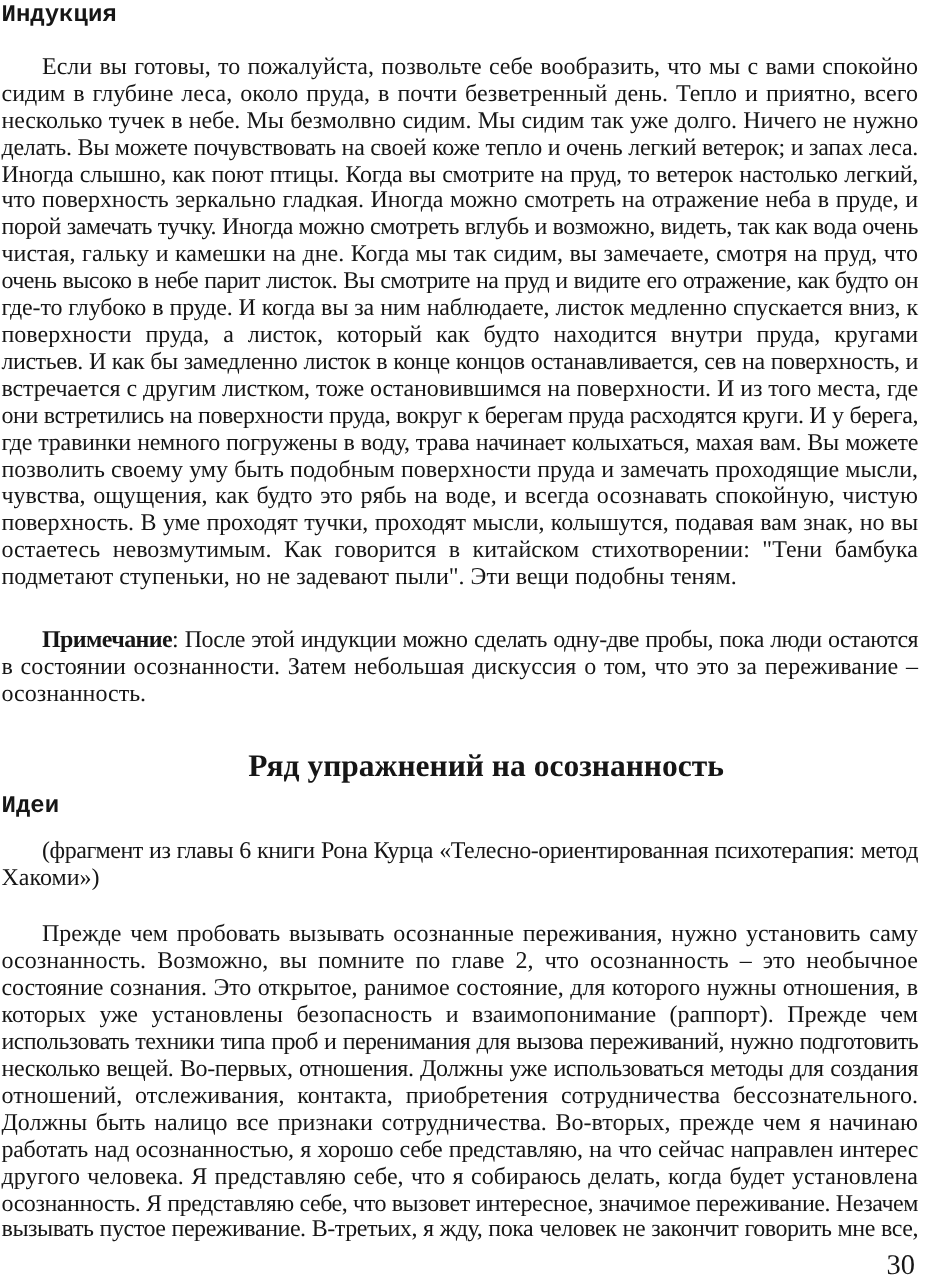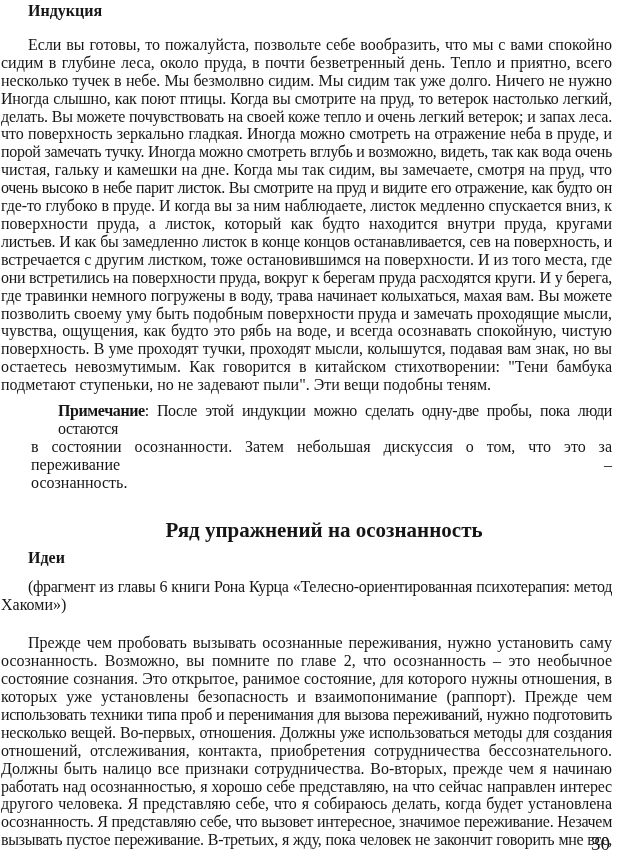--- a/index.html
+++ b/index.html
@@ -16,37 +16,37 @@
     height: 856px;
     padding: 2px 8px 0 1px;
     background: #ffffff;
     color: #161616;
     font-family: "Liberation Serif", "DejaVu Serif", serif;
     font-size: 16px;
     line-height: 17.9px;
   }
   .h-sub {
     font-weight: bold;
-    padding-left: 27px;
     line-height: 17.9px;
+    font-family: Liberation Mono, monospace;
   }
   .h-main {
     font-weight: bold;
     font-size: 21px;
     line-height: 24px;
     text-align: center;
     margin-top: 26px;
     padding-left: 35px;
   }
   .para { margin: 0; }
   .para .jline { text-align: justify; text-align-last: justify; }
   .para .jline.jlast { text-align: left; text-align-last: left; }
   .para .jline:first-child { padding-left: 27px; }
   #para-induction { margin-top: 16px; }
-  #para-note { margin-top: 8px; padding-left: 30px; }
+  #para-note { margin-top: 24px; }
   #h-ideas { margin-top: 7px; }
   #para-fragment { margin-top: 12px; }
   #para-main { margin-top: 20px; }
   .page-number {
     position: absolute;
     right: 10px;
     bottom: 3px;
     font-size: 19px;
   }
 </style>
@@ -54,22 +54,22 @@
 <body>
 
 <div class="page">
 
   <div class="h-sub">Индукция</div>
 
   <div class="para" id="para-induction">
       <div class="jline" style="">Если вы готовы, то пожалуйста, позвольте себе вообразить, что мы с вами спокойно</div>
       <div class="jline" style="">сидим в глубине леса, около пруда, в почти безветренный день. Тепло и приятно, всего</div>
       <div class="jline" style="letter-spacing: -0.1px;">несколько тучек в небе. Мы безмолвно сидим. Мы сидим так уже долго. Ничего не нужно</div>
+      <div class="jline" style="letter-spacing: -0.2px;">делать. Вы можете почувствовать на своей коже тепло и очень легкий ветерок; и запах леса.</div>
       <div class="jline" style="letter-spacing: -0.2px;">Иногда слышно, как поют птицы. Когда вы смотрите на пруд, то ветерок настолько легкий,</div>
-      <div class="jline" style="letter-spacing: -0.2px;">делать. Вы можете почувствовать на своей коже тепло и очень легкий ветерок; и запах леса.</div>
       <div class="jline" style="letter-spacing: -0.1px;">что поверхность зеркально гладкая. Иногда можно смотреть на отражение неба в пруде, и</div>
       <div class="jline" style="letter-spacing: -0.3px;">порой замечать тучку. Иногда можно смотреть вглубь и возможно, видеть, так как вода очень</div>
       <div class="jline" style="">чистая, гальку и камешки на дне. Когда мы так сидим, вы замечаете, смотря на пруд, что</div>
       <div class="jline" style="letter-spacing: -0.4px;">очень высоко в небе парит листок. Вы смотрите на пруд и видите его отражение, как будто он</div>
       <div class="jline" style="letter-spacing: -0.1px;">где-то глубоко в пруде. И когда вы за ним наблюдаете, листок медленно спускается вниз, к</div>
       <div class="jline" style="">поверхности пруда, а листок, который как будто находится внутри пруда, кругами</div>
       <div class="jline" style="letter-spacing: -0.3px;">листьев. И как бы замедленно листок в конце концов останавливается, сев на поверхность, и</div>
       <div class="jline" style="letter-spacing: -0.1px;">встречается с другим листком, тоже остановившимся на поверхности. И из того места, где</div>
       <div class="jline" style="letter-spacing: -0.3px;">они встретились на поверхности пруда, вокруг к берегам пруда расходятся круги. И у берега,</div>
       <div class="jline" style="letter-spacing: -0.2px;">где травинки немного погружены в воду, трава начинает колыхаться, махая вам. Вы можете</div>

